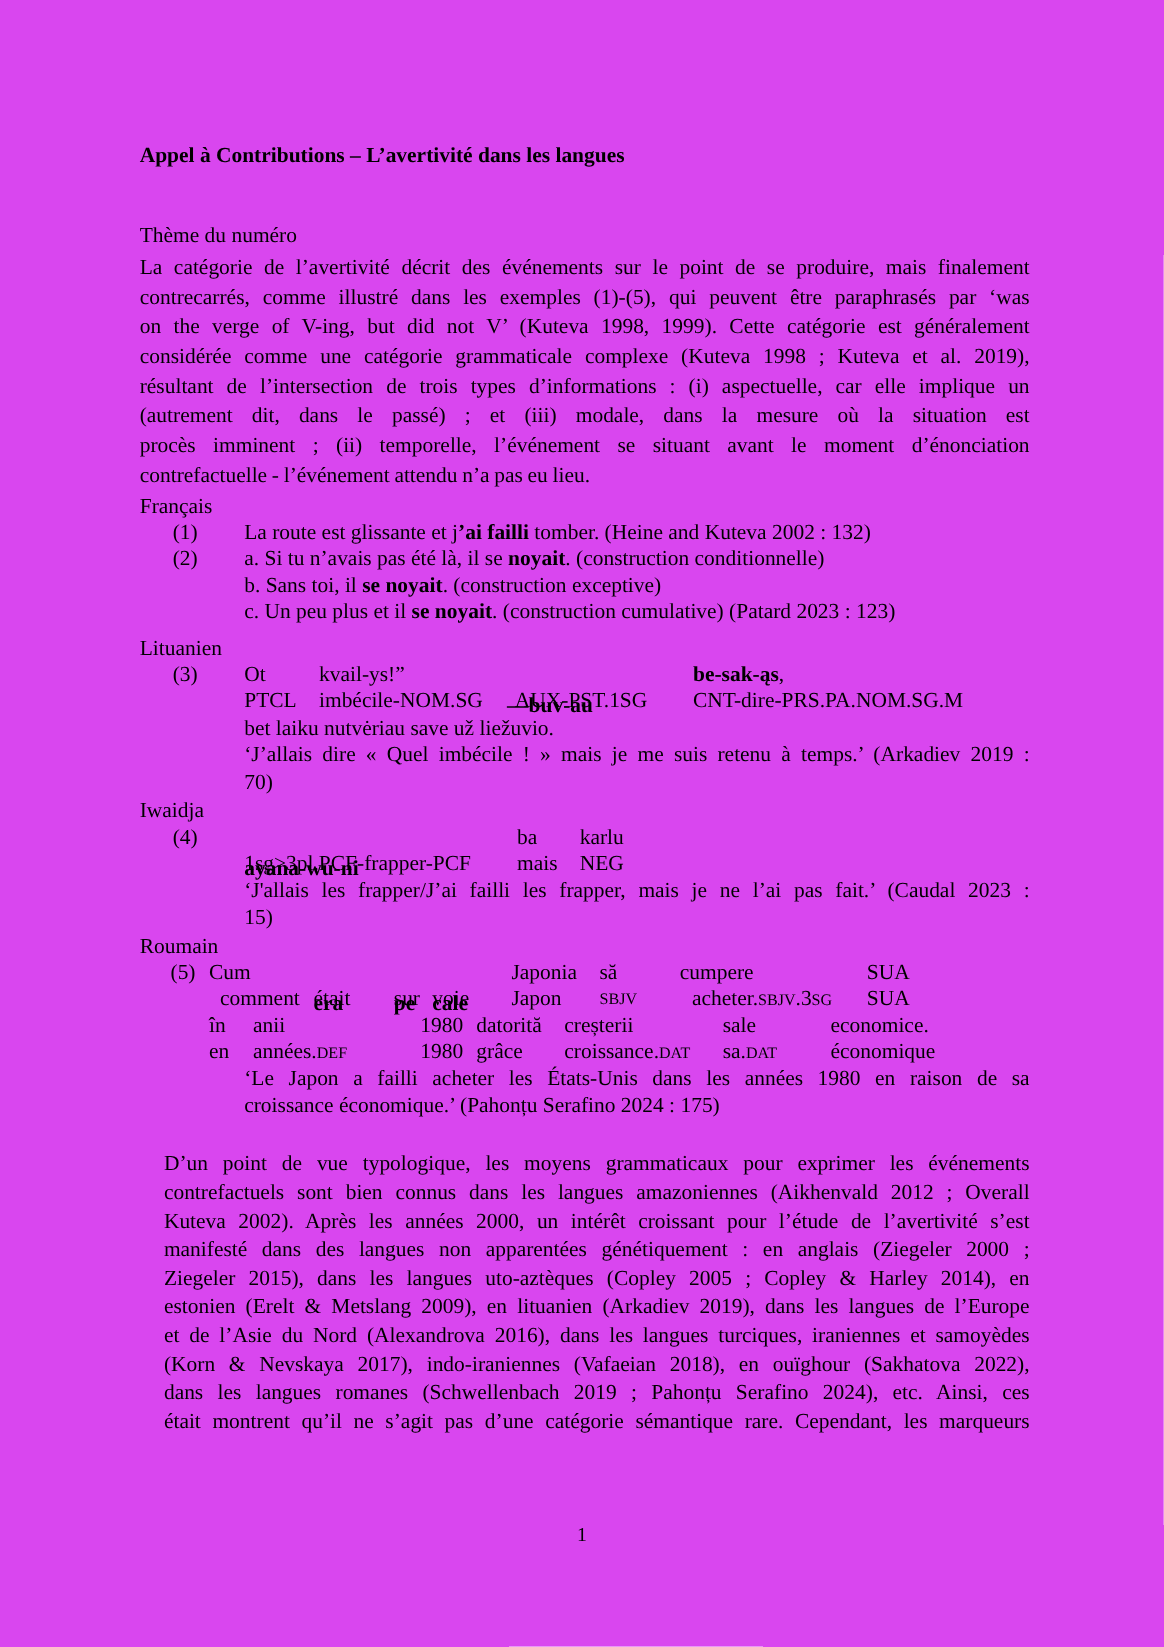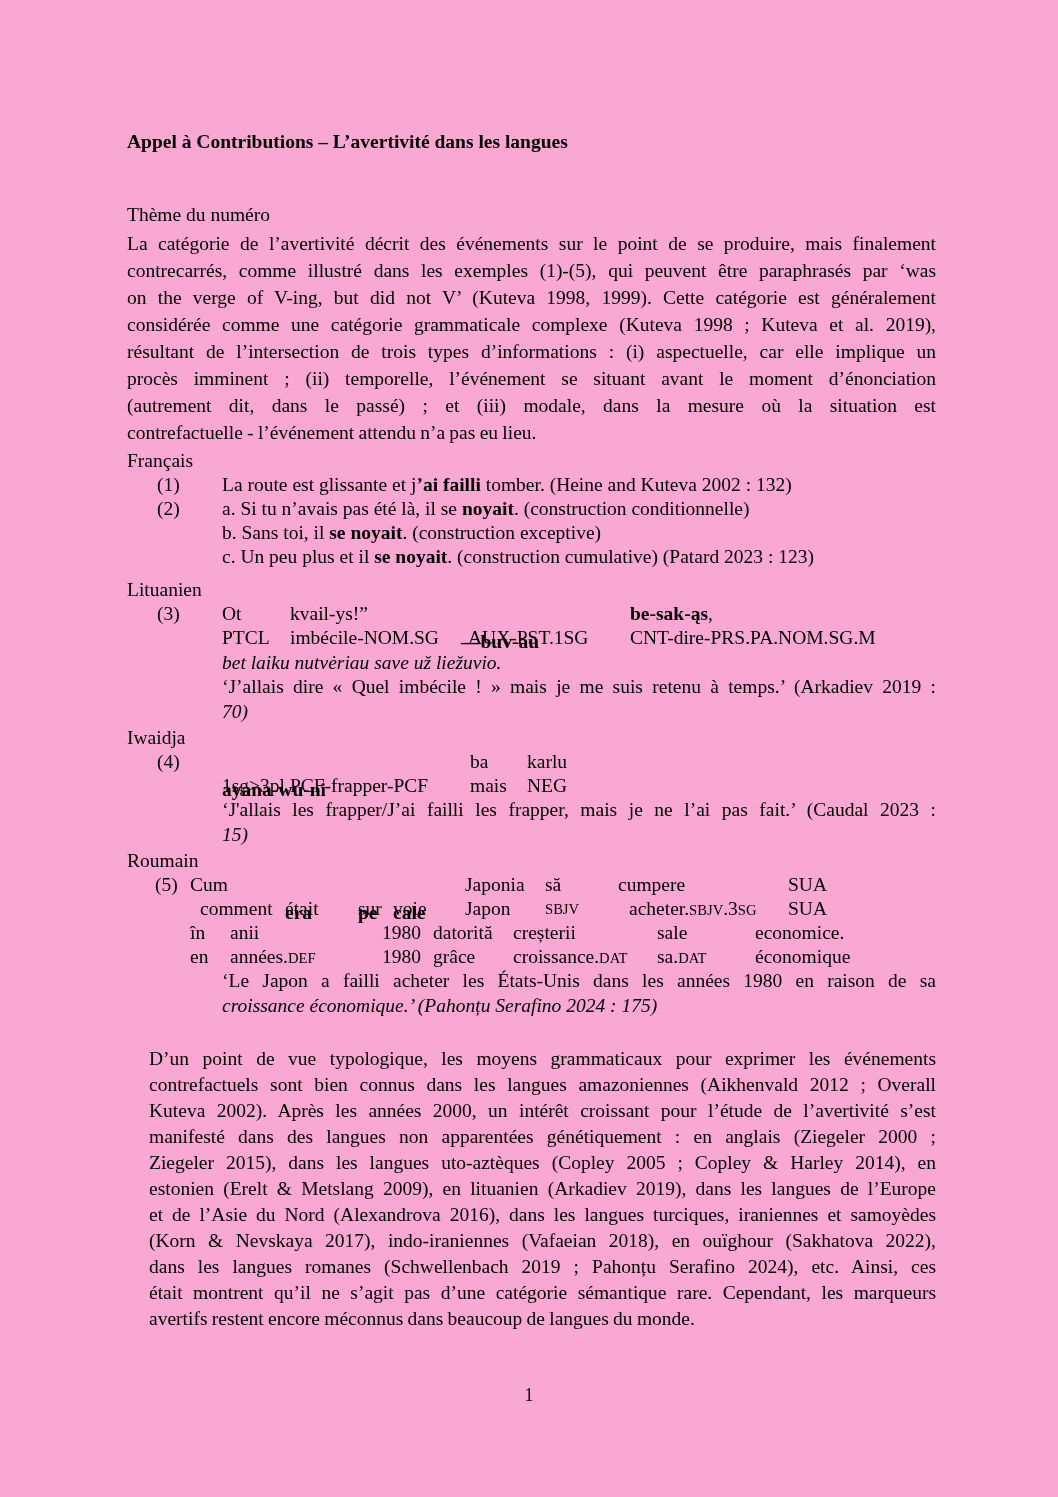--- a/index.html
+++ b/index.html
@@ -2,21 +2,21 @@
 <html><head>
 <meta charset="utf-8">
 <style>
   html, body { margin:0; padding:0; background:#ffffff; }
   body {
     width:1058px; height:1497px;
     font-family:"Liberation Serif", serif;
     color:#000;
     font-size:19.5px;
   }
-  .page { position:relative; width:1058px; height:1497px; background:#f9a8d4; overflow:hidden; }
+  .page { position:relative; width:1058px; height:1497px; background:#d946ef; overflow:hidden; }
 
   .doc-title {
     position:absolute; left:127px; top:128px; width:809px;
     font-weight:bold; line-height:27px; white-space:nowrap;
   }
   .sec-heading {
     position:absolute; left:127px; top:201px; width:809px;
     font-weight:normal; line-height:27px; white-space:nowrap;
   }
 
@@ -40,43 +40,43 @@
   .ex-line .txt  { position:absolute; left:95px; top:0; white-space:nowrap; }
   .cell { position:absolute; top:0; white-space:nowrap; }
   .b  { font-weight:bold;margin-top:28px; }
   .sc { font-size:0.75em; }
 
   .ex-trans {
     position:absolute; left:222px; width:714px;
     height:27px; line-height:24px; overflow:hidden;
     text-align:justify; text-align-last:justify; word-spacing:-0.3px;
   }
-  .ex-cont { position:absolute; left:222px; height:24px; line-height:24px; white-space:nowrap;font-style:italic; }
+  .ex-cont { position:absolute; left:222px; height:24px; line-height:24px; white-space:nowrap; }
 
   .page-number {
     position:absolute; left:0; top:1385px; width:1058px;
     text-align:center; font-size:18px;
   }
 </style>
 </head>
 <body>
 
 <div class="page">
 
   <div class="doc-title">Appel à Contributions – L’avertivité dans les langues</div>
   <div class="sec-heading">Thème du numéro</div>
 
   <div class="para" style="top:230px">
       <div class="pline">La catégorie de l’avertivité décrit des événements sur le point de se produire, mais finalement</div>
       <div class="pline">contrecarrés, comme illustré dans les exemples (1)-(5), qui peuvent être paraphrasés par ‘was</div>
       <div class="pline">on the verge of V-ing, but did not V’ (Kuteva 1998, 1999). Cette catégorie est généralement</div>
       <div class="pline">considérée comme une catégorie grammaticale complexe (Kuteva 1998 ; Kuteva et al. 2019),</div>
       <div class="pline">résultant de l’intersection de trois types d’informations : (i) aspectuelle, car elle implique un</div>
+      <div class="pline">(autrement dit, dans le passé) ; et (iii) modale, dans la mesure où la situation est</div>
       <div class="pline">procès imminent ; (ii) temporelle, l’événement se situant avant le moment d’énonciation</div>
-      <div class="pline">(autrement dit, dans le passé) ; et (iii) modale, dans la mesure où la situation est</div>
       <div class="pline plast">contrefactuelle - l’événement attendu n’a pas eu lieu.</div>
     </div>
 
   <div class="lang-label" style="top:449px">Français</div>
 
   <div class="ex-line" style="top:473px">
     <span class="num">(1)</span>
     <span class="txt"><span>La route est glissante et j</span><span class="b">’ai failli</span><span> tomber. (Heine and Kuteva 2002 : 132)</span></span>
   </div>
 
@@ -184,18 +184,17 @@
       <div class="pline">D’un point de vue typologique, les moyens grammaticaux pour exprimer les événements</div>
       <div class="pline">contrefactuels sont bien connus dans les langues amazoniennes (Aikhenvald 2012 ; Overall</div>
       <div class="pline">Kuteva 2002). Après les années 2000, un intérêt croissant pour l’étude de l’avertivité s’est</div>
       <div class="pline">manifesté dans des langues non apparentées génétiquement : en anglais (Ziegeler 2000 ;</div>
       <div class="pline">Ziegeler 2015), dans les langues uto-aztèques (Copley 2005 ; Copley &amp; Harley 2014), en</div>
       <div class="pline">estonien (Erelt &amp; Metslang 2009), en lituanien (Arkadiev 2019), dans les langues de l’Europe</div>
       <div class="pline">et de l’Asie du Nord (Alexandrova 2016), dans les langues turciques, iraniennes et samoyèdes</div>
       <div class="pline">(Korn &amp; Nevskaya 2017), indo-iraniennes (Vafaeian 2018), en ouïghour (Sakhatova 2022),</div>
       <div class="pline">dans les langues romanes (Schwellenbach 2019 ; Pahonțu Serafino 2024), etc. Ainsi, ces</div>
       <div class="pline">était montrent qu’il ne s’agit pas d’une catégorie sémantique rare. Cependant, les marqueurs</div>
-      <div class="pline plast">avertifs restent encore méconnus dans beaucoup de langues du monde.</div>
     </div>
 
   <div class="page-number">1</div>
 
 </div>
 
 </body></html>

